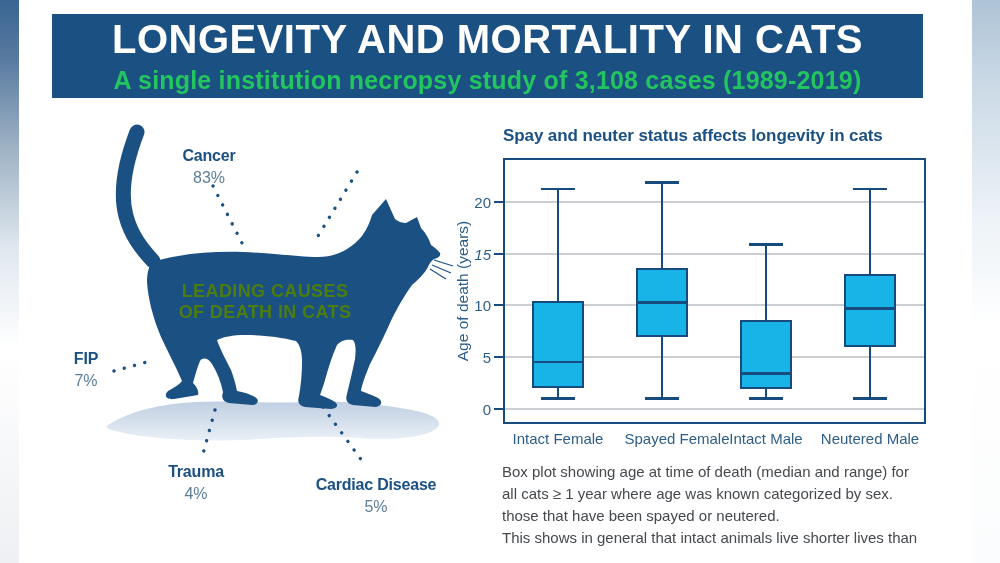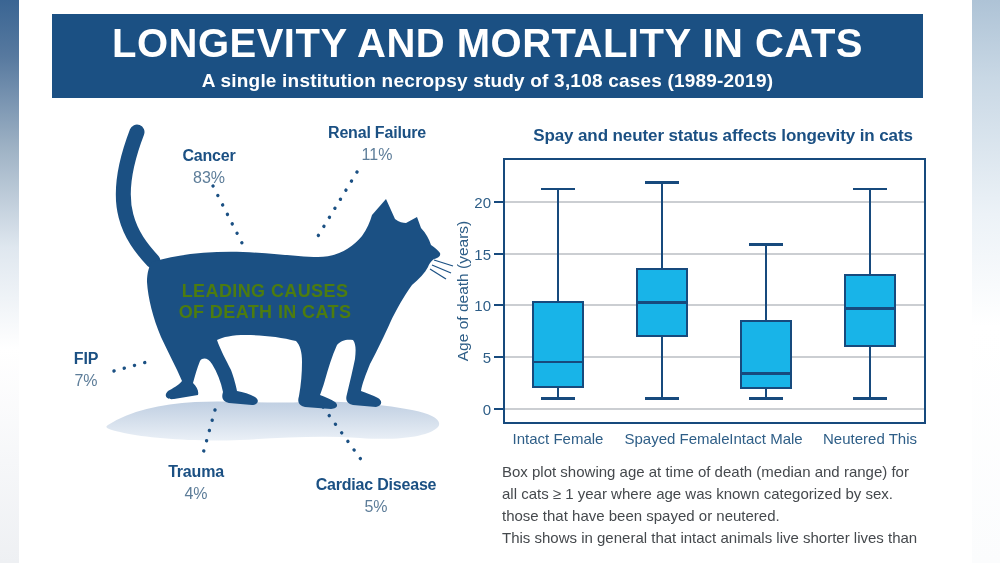--- a/index.html
+++ b/index.html
@@ -16,39 +16,39 @@
   #edge-right{
     position:absolute;left:972px;top:0;width:28px;height:563px;
     background:linear-gradient(to bottom,#aec3d6 0%,#c9d8e5 14%,#ecf2f7 38%,#ffffff 58%,#fbfcfd 100%);
   }
   
   #header{
     position:absolute;left:52px;top:14px;width:871px;height:84px;
     background:#1b5083;display:flex;flex-direction:column;align-items:center;justify-content:center;
   }
   #main-title{color:#ffffff;font-weight:bold;font-size:40px;letter-spacing:.5px;line-height:1;margin-top:2px;}
-  #subtitle{color:#ffffff;font-weight:bold;font-size:19px;letter-spacing:.2px;margin-top:7px;}
+  #subtitle{color:#22c55e;font-weight:bold;font-size:25px;letter-spacing:.2px;margin-top:7px;}
   
   .cause{position:absolute;text-align:center;transform:translateX(-50%);white-space:nowrap;}
   .cause .nm{color:#1b5083;font-weight:bold;font-size:16px;letter-spacing:-.2px;line-height:1;}
   .cause .pc{color:#5d7d99;font-size:16px;line-height:1;margin-top:6px;}
   #cause-cancer{left:209px;top:148px;}
   #cause-renal{left:377px;top:125px;}
   #cause-fip{left:86px;top:351px;}
   #cause-trauma{left:196px;top:464px;}
   #cause-cardiac{left:376px;top:477px;}
   
   #cat-center-label{
     position:absolute;left:265px;top:281px;transform:translateX(-50%);
     text-align:center;color:#4d7c0f;font-weight:bold;font-size:18px;letter-spacing:.4px;line-height:21px;white-space:nowrap;
   }
   
   #chart-title{
     position:absolute;left:503px;top:126px;width:440px;
-    color:#1b5083;font-weight:bold;font-size:17px;letter-spacing:-.1px;white-space:nowrap;text-align:center;
+    color:#1b5083;font-weight:bold;font-size:17px;letter-spacing:-.1px;white-space:nowrap;
   }
   #chart-wrap{position:absolute;left:503px;top:158px;width:419px;height:262px;border:2px solid #174a7d;background:#ffffff;}
   #plot{position:absolute;left:0;top:0;width:100%;height:100%;}
   .gridline{position:absolute;left:0;width:100%;height:2px;background:#cbced2;}
   .tickmark{position:absolute;left:-11px;width:9px;height:2px;background:#174a7d;}
   .ticklabel{position:absolute;left:-40px;width:26px;text-align:right;color:#2e5e87;font-size:15px;line-height:1;}
   .catlabel{position:absolute;top:270px;transform:translateX(-50%);color:#2e5e87;font-size:15px;white-space:nowrap;}
   .whisker-line{position:absolute;width:2.5px;background:#174a7d;}
   .whisker-cap{position:absolute;height:2.5px;background:#174a7d;}
   .bp-box{position:absolute;background:#18b4e8;border:2.5px solid #174a7d;box-sizing:border-box;}
@@ -160,24 +160,20 @@
 
   <div id="cat-center-label">
     <div>LEADING CAUSES</div>
     <div>OF DEATH IN CATS</div>
   </div>
 
   <div class="cause" id="cause-cancer">
     <div class="nm">Cancer</div>
     <div class="pc">83%</div>
   </div>
-  <div class="cause" id="cause-renal">
-    <div class="nm">Renal Failure</div>
-    <div class="pc">11%</div>
-  </div>
   <div class="cause" id="cause-fip">
     <div class="nm">FIP</div>
     <div class="pc">7%</div>
   </div>
   <div class="cause" id="cause-trauma">
     <div class="nm">Trauma</div>
     <div class="pc">4%</div>
   </div>
   <div class="cause" id="cause-cardiac">
     <div class="nm">Cardiac Disease</div>
@@ -192,21 +188,21 @@
         <div class="tickmark" style="top: 247.591px;"></div>
         <div class="ticklabel" style="top: 241.591px;">0</div>
         <div class="gridline" style="top: 196.016px;"></div>
         <div class="tickmark" style="top: 196.016px;"></div>
         <div class="ticklabel" style="top: 190.016px;">5</div>
         <div class="gridline" style="top: 144.441px;"></div>
         <div class="tickmark" style="top: 144.441px;"></div>
         <div class="ticklabel" style="top: 138.441px;">10</div>
         <div class="gridline" style="top: 92.8661px;"></div>
         <div class="tickmark" style="top: 92.8661px;"></div>
-        <div class="ticklabel" style="top: 86.8661px;">15</div>
+        <div class="ticklabel" style="top: 86.8661px; font-style: italic;">15</div>
         <div class="gridline" style="top: 41.2913px;"></div>
         <div class="tickmark" style="top: 41.2913px;"></div>
         <div class="ticklabel" style="top: 35.2913px;">20</div>
         <div class="whisker-line" style="left: 51.75px; top: 28.8819px; height: 209.394px;"></div>
         <div class="whisker-cap" style="left: 36px; width: 34px; top: 27.6319px;"></div>
         <div class="whisker-cap" style="left: 36px; width: 34px; top: 237.026px;"></div>
         <div class="bp-box" style="left: 27px; width: 52px; top: 141.315px; height: 86.6457px;"></div>
         <div class="bp-median" style="left: 29px; width: 48px; top: 200.923px;"></div>
         <div class="catlabel" style="left: 53px;">Intact Female</div>
         <div class="whisker-line" style="left: 155.75px; top: 22.6929px; height: 215.583px;"></div>
@@ -219,21 +215,21 @@
         <div class="whisker-cap" style="left: 244px; width: 34px; top: 83.3327px;"></div>
         <div class="whisker-cap" style="left: 244px; width: 34px; top: 237.026px;"></div>
         <div class="bp-box" style="left: 235px; width: 52px; top: 159.882px; height: 69.1102px;"></div>
         <div class="bp-median" style="left: 237px; width: 48px; top: 212.27px;"></div>
         <div class="catlabel" style="left: 261px;">Intact Male</div>
         <div class="whisker-line" style="left: 363.75px; top: 28.8819px; height: 209.394px;"></div>
         <div class="whisker-cap" style="left: 348px; width: 34px; top: 27.6319px;"></div>
         <div class="whisker-cap" style="left: 348px; width: 34px; top: 237.026px;"></div>
         <div class="bp-box" style="left: 339px; width: 52px; top: 114.496px; height: 72.2047px;"></div>
         <div class="bp-median" style="left: 341px; width: 48px; top: 147.285px;"></div>
-        <div class="catlabel" style="left: 365px;">Neutered This</div>
+        <div class="catlabel" style="left: 365px;">Neutered Male</div>
       </div>
   </div>
 
   <div id="caption">
       <div>Box plot showing age at time of death (median and range) for</div>
       <div>all cats ≥ 1 year where age was known categorized by sex.</div>
       <div>those that have been spayed or neutered.</div>
       <div>This shows in general that intact animals live shorter lives than</div>
     </div>
 

